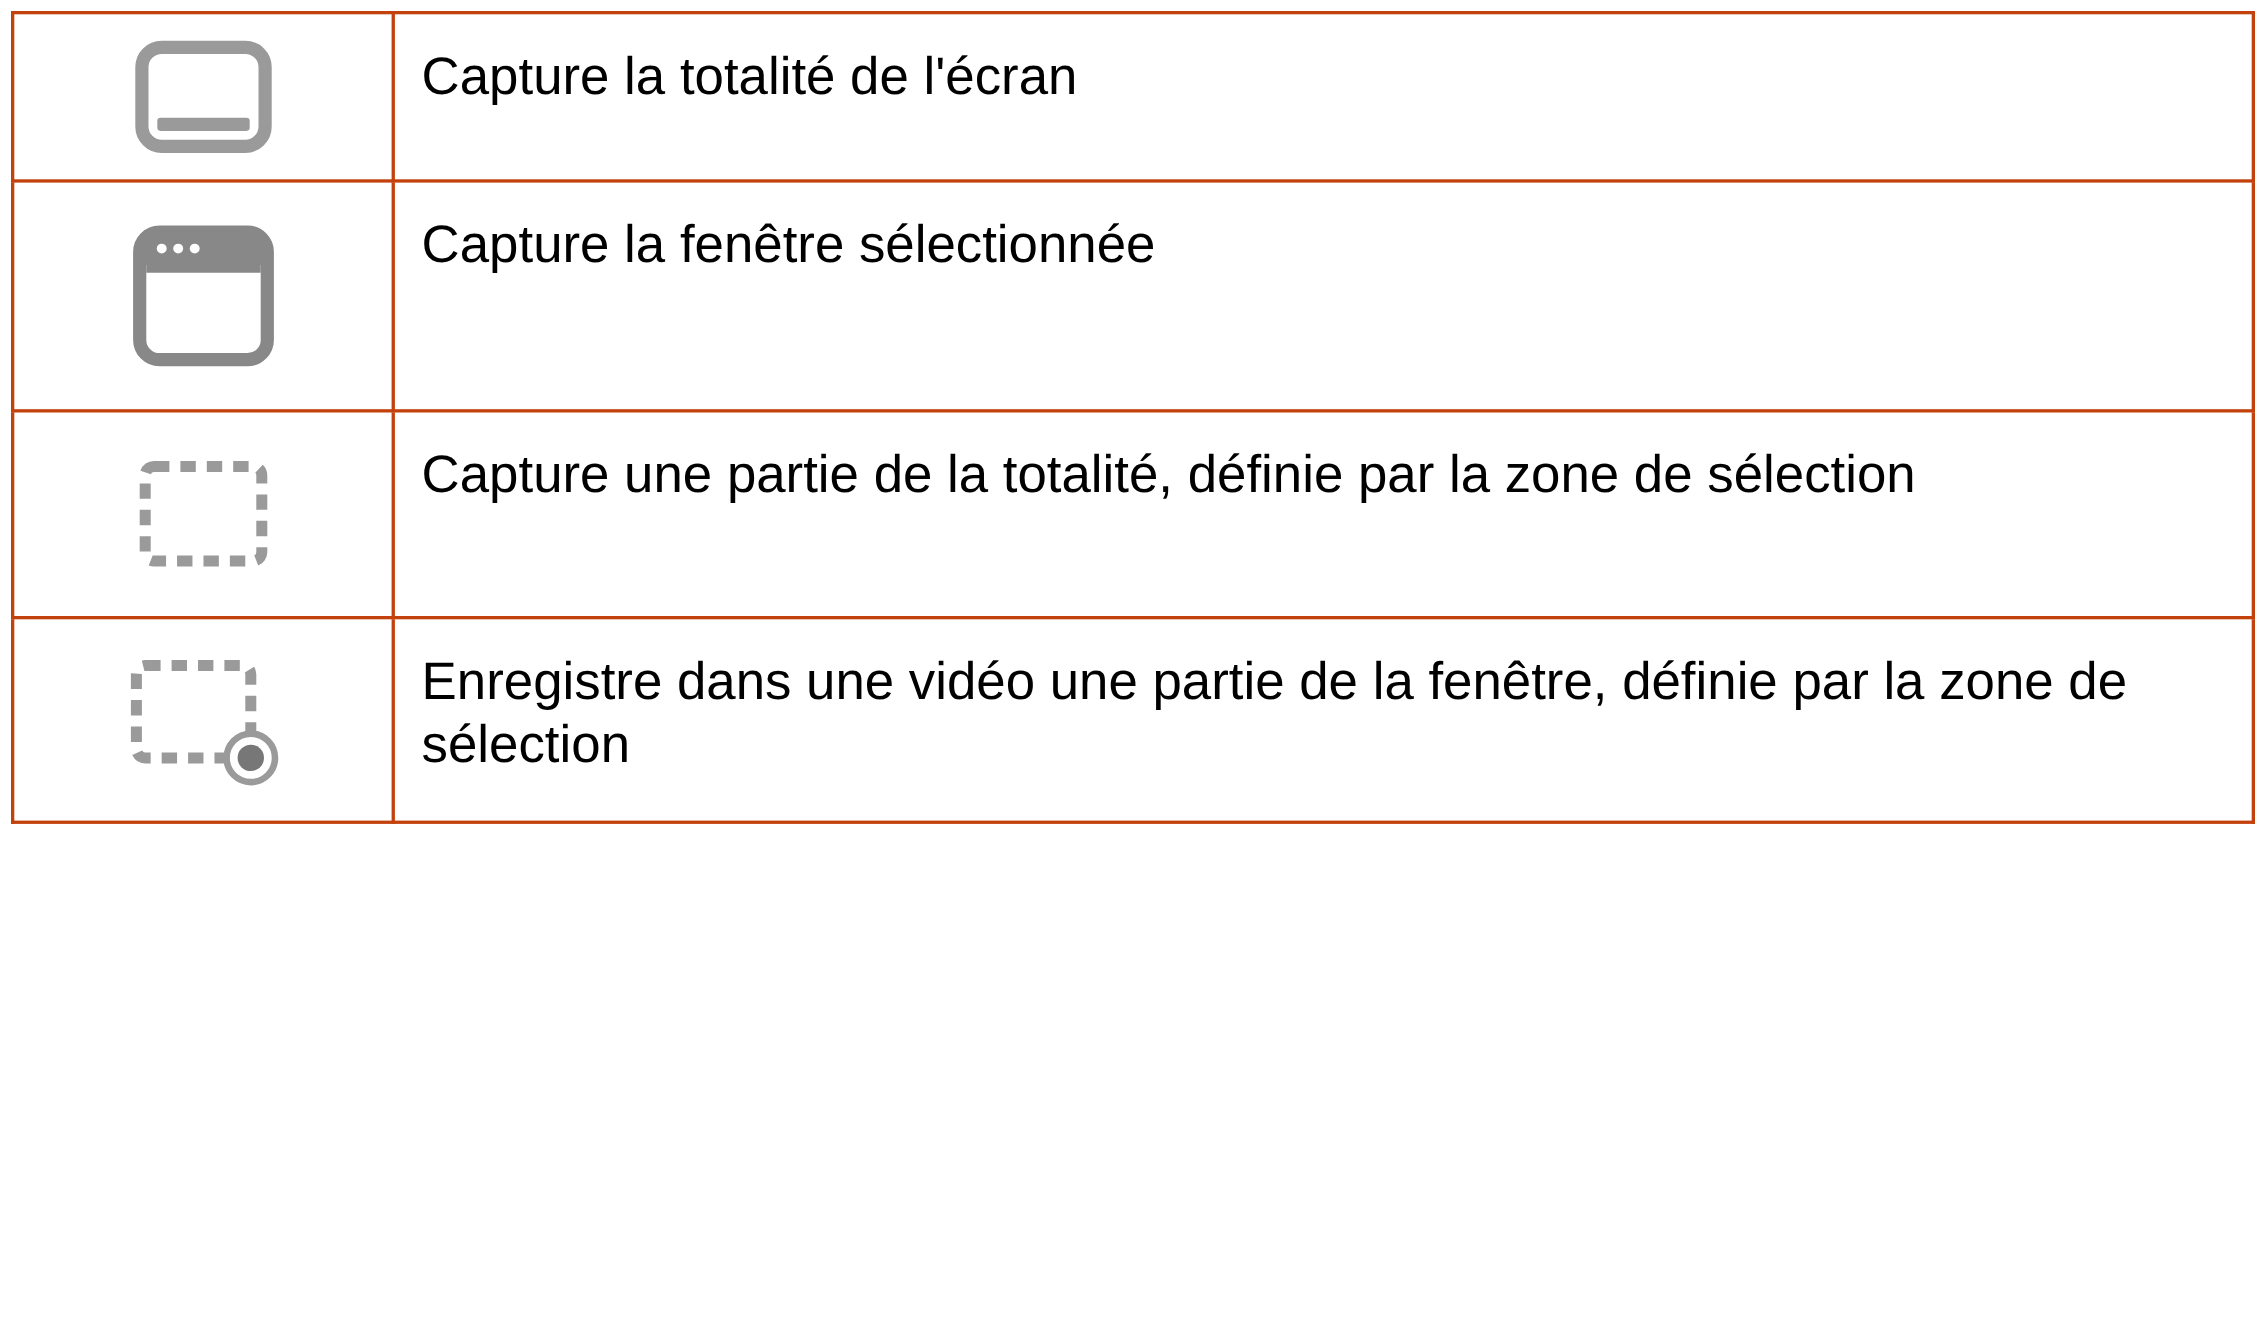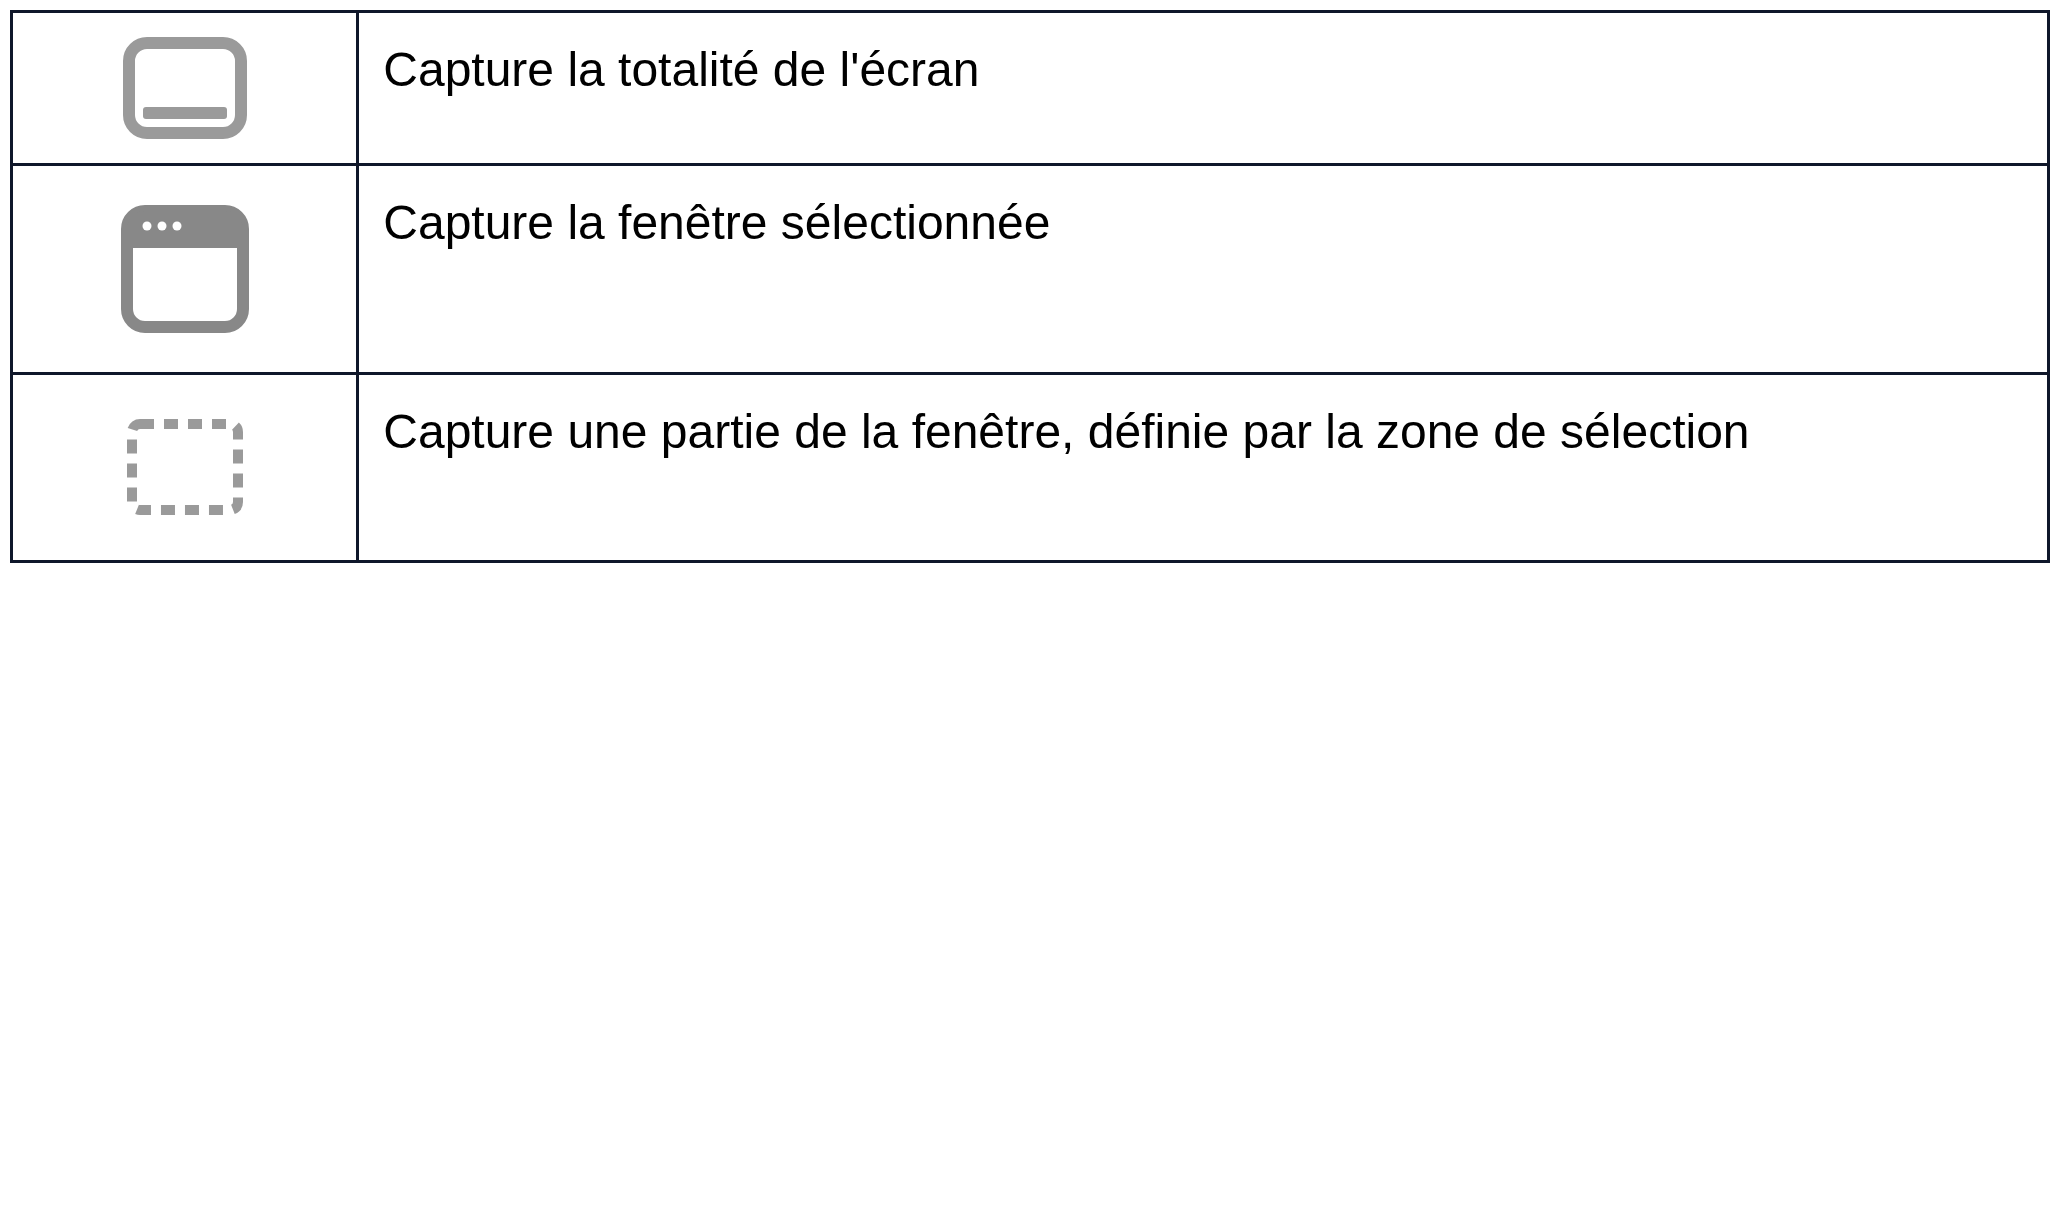--- a/index.html
+++ b/index.html
@@ -9,21 +9,21 @@
       padding: 10px;
     }
     table {
       border-collapse: collapse;
       width: 100%;
       table-layout: fixed;
     }
     col.icon-col { width: 17%; }
     col.desc-col { width: 83%; }
     td {
-      border: 3px solid #0f172a;
+      border: 3px solid #c2410c;
       vertical-align: top;
       padding: 20px 24px;
     }
     td.icon-cell {
       text-align: center;
       vertical-align: middle;
       padding: 20px 10px;
     }
     td.desc-cell {
       font-size: 48px;
@@ -82,19 +82,34 @@
 
     <tr class="r3">
       <td class="icon-cell">
         <span>
           <svg width="130" height="110" viewBox="0 0 130 110">
             <rect x="12" y="12" width="106" height="86" rx="8" ry="8" fill="none" stroke="#9a9a9a" stroke-width="10" stroke-dasharray="14 10"></rect>
           </svg>
         </span>
       </td>
       <td class="desc-cell">
-        <span>Capture une partie de la fenêtre, définie par la zone de sélection</span>
+        <span>Capture une partie de la totalité, définie par la zone de sélection</span>
       </td>
     </tr>
 
 
+    <tr class="r5">
+      <td class="icon-cell">
+        <span>
+          <svg width="150" height="120" viewBox="0 0 150 120">
+            <rect x="14" y="10" width="104" height="84" rx="8" ry="8" fill="none" stroke="#9a9a9a" stroke-width="10" stroke-dasharray="14 10"></rect>
+            <circle cx="118" cy="94" r="22" fill="#fff"></circle>
+            <circle cx="118" cy="94" r="22" fill="none" stroke="#9a9a9a" stroke-width="6"></circle>
+            <circle cx="118" cy="94" r="12" fill="#777"></circle>
+          </svg>
+        </span>
+      </td>
+      <td class="desc-cell">
+        <span>Enregistre dans une vidéo une partie de la fenêtre, définie par la zone de sélection</span>
+      </td>
+    </tr>
   </tbody>
 </table>
 
 </body></html>

